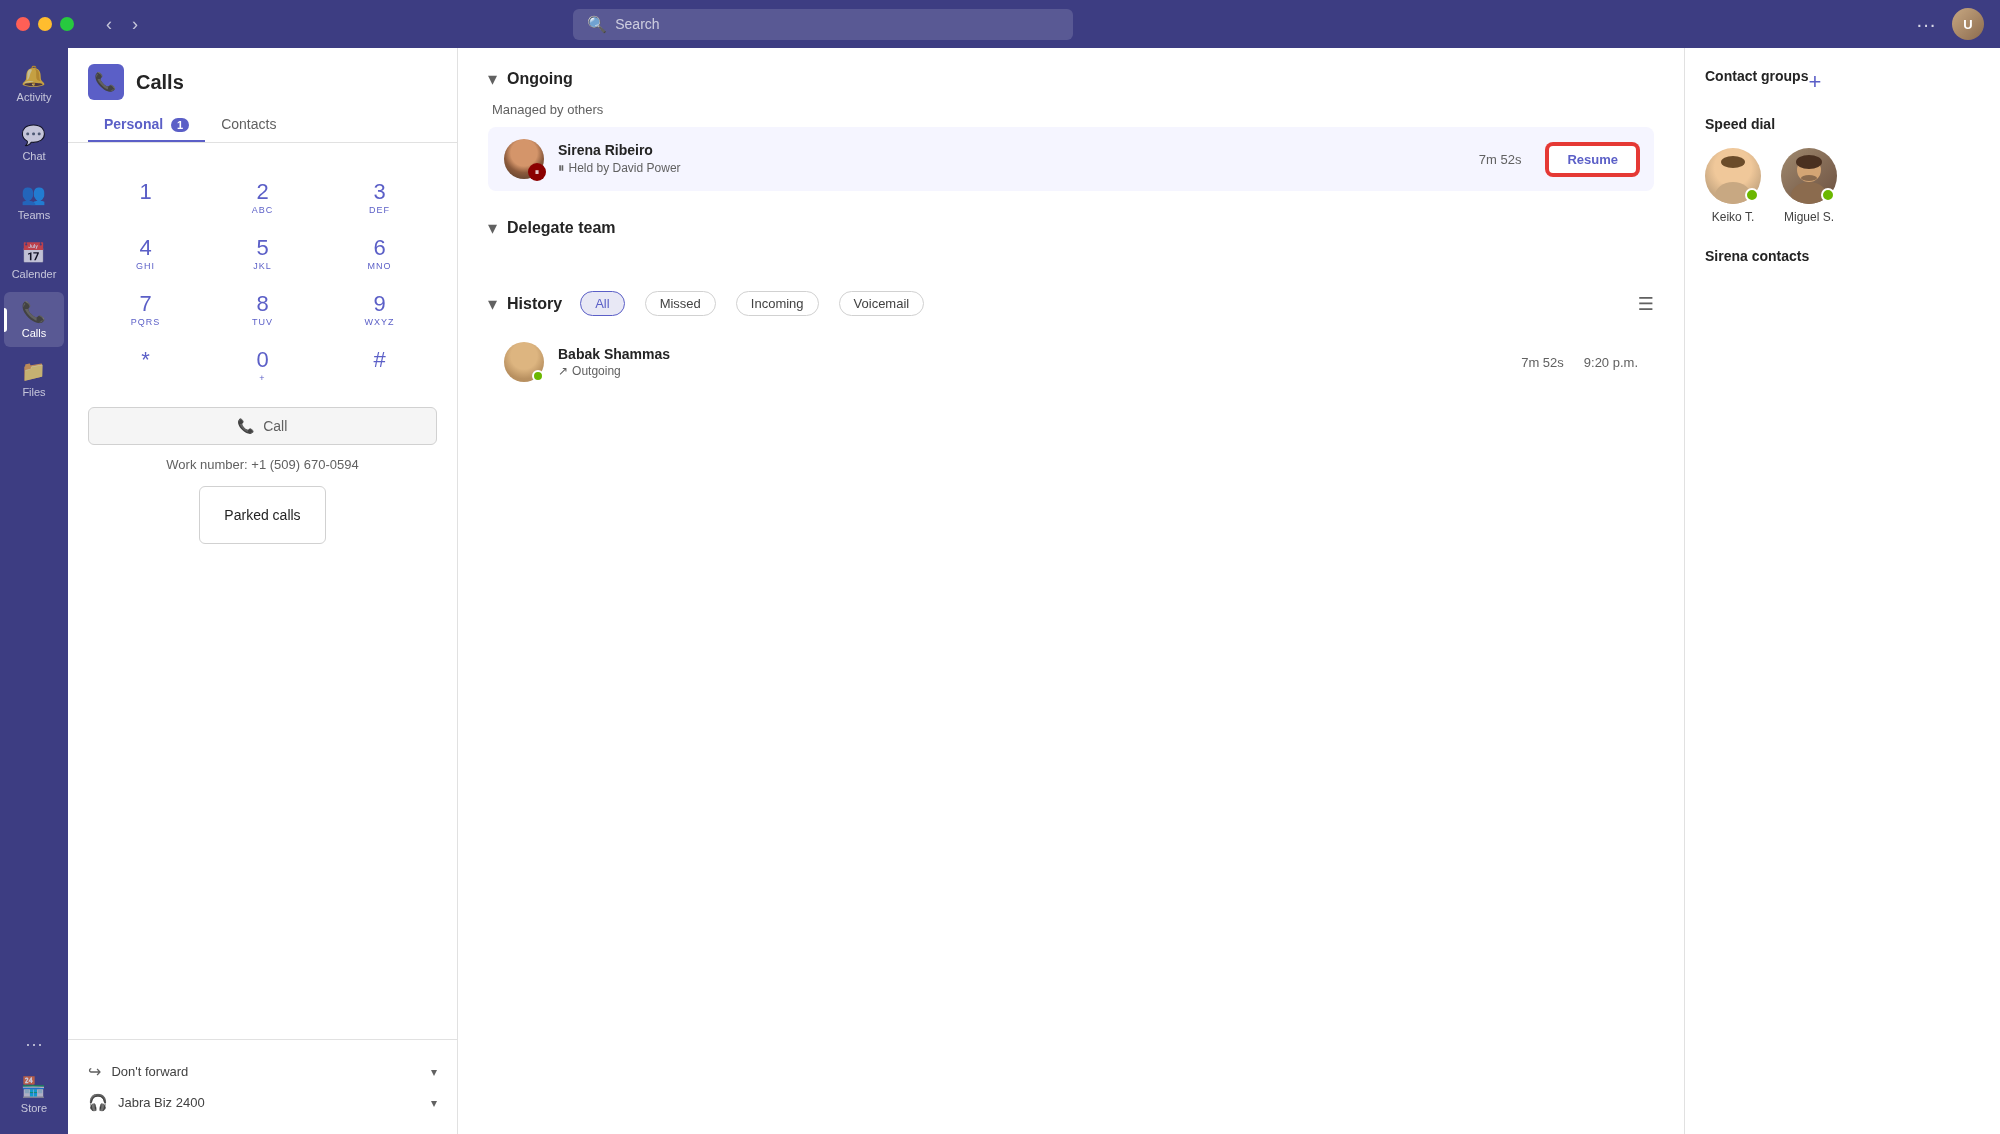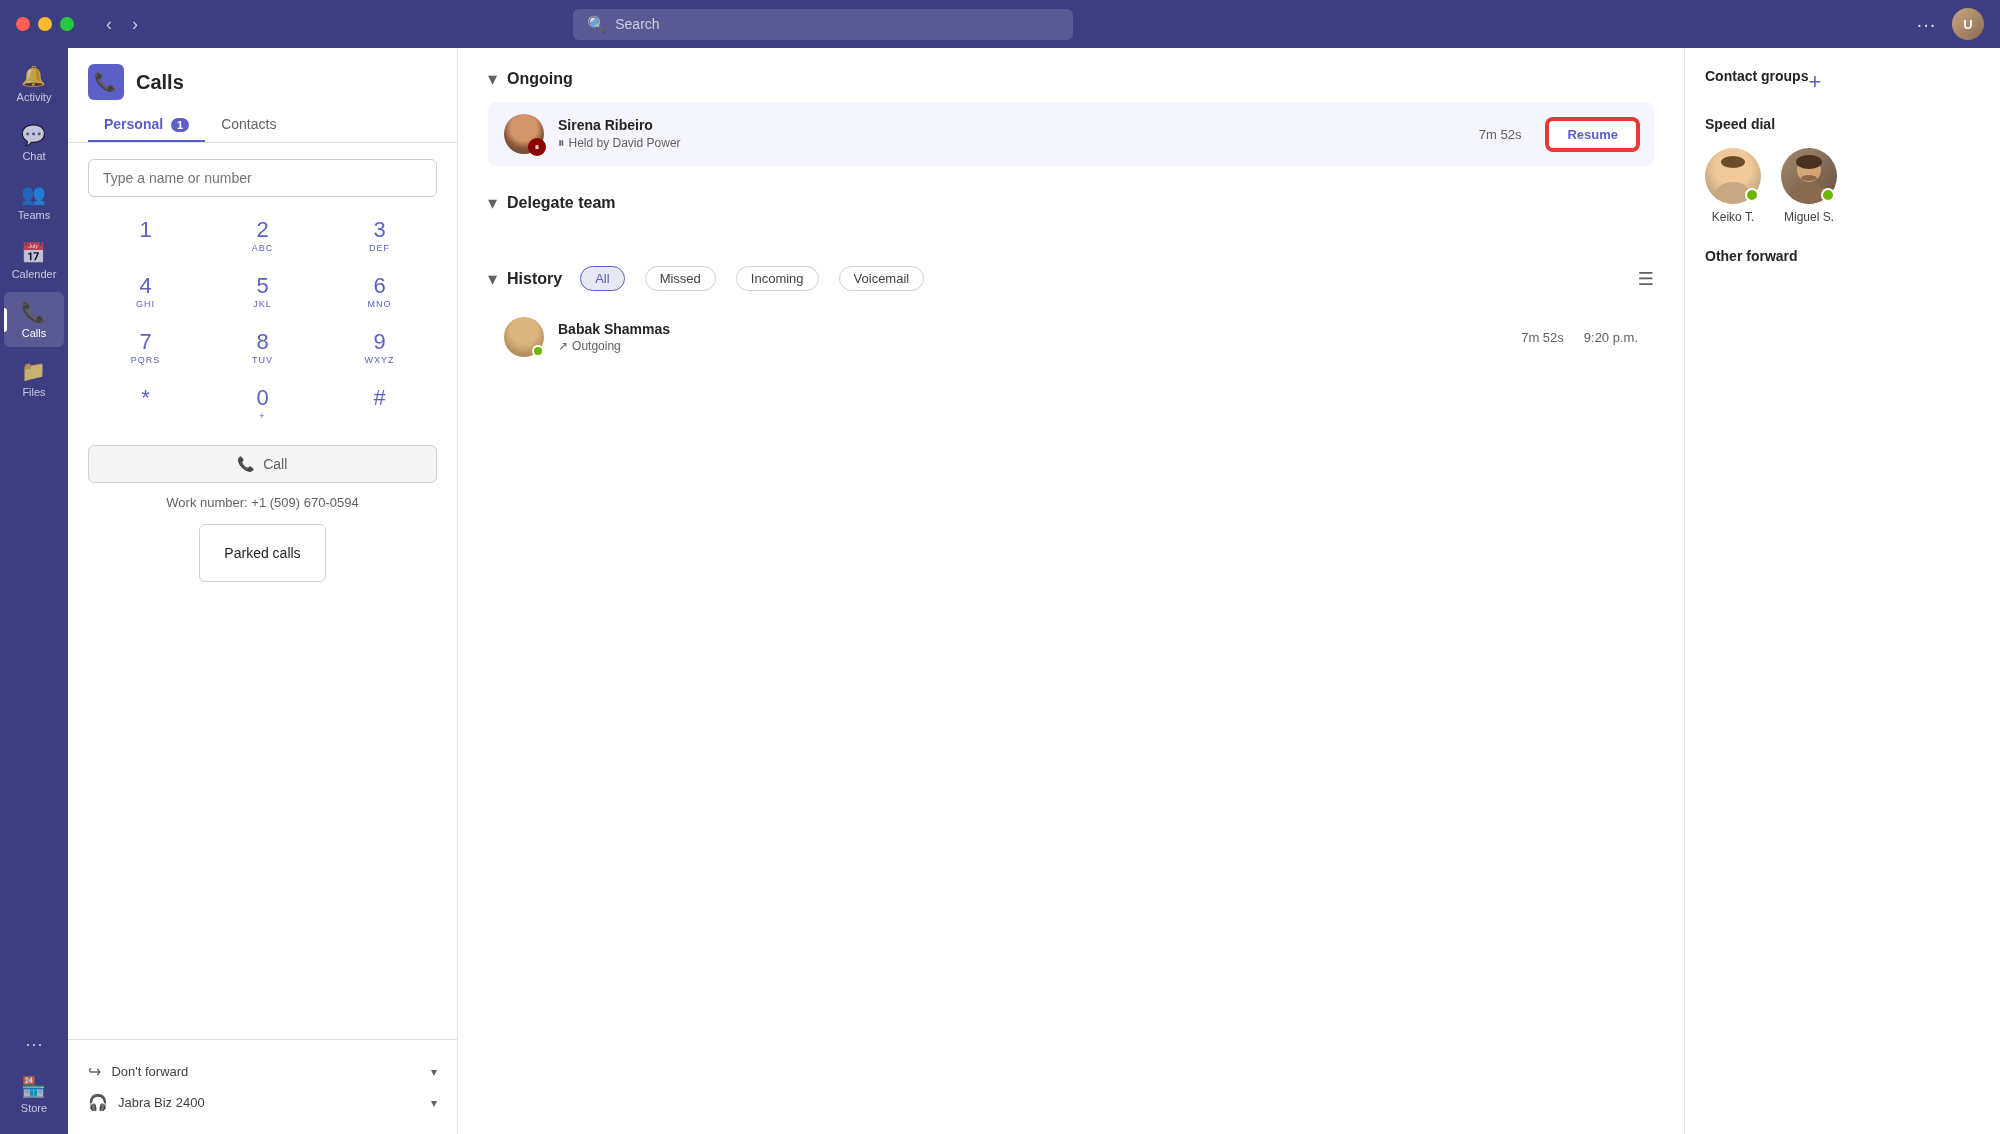--- a/index.html
+++ b/index.html
@@ -509,21 +509,20 @@
             <span>Personal</span>
             <span class="tab-badge">1</span>
           </div>
           <div class="calls-tab">
             <span>Contacts</span>
           </div>
         </div>
       </div>
 
       <div class="dialpad-area">
-        <input class="number-input" type="text" placeholder="Type a name or number" style="">
 
         <div class="dialpad">
           <div class="dialpad-key">
             <span class="key-num">1</span>
             <span class="key-letters"></span>
           </div>
           <div class="dialpad-key">
             <span class="key-num">2</span>
             <span class="key-letters">ABC</span>
           </div>
@@ -591,20 +590,21 @@
       </div>
     </div>
 
     <div class="main-panel">
 
       <div class="section">
         <div class="section-header">
           <span class="section-toggle">▾</span>
           <span class="section-title">Ongoing</span>
         </div>
+        <p class="subsection-label">Managed by others</p>
         <div class="call-item">
           <div class="caller-avatar">
             <div class="avatar-img avatar-sirena"></div>
             <div class="hold-indicator">⏸</div>
           </div>
           <div class="call-info">
             <div class="caller-name">Sirena Ribeiro</div>
             <div class="call-status">
               <span class="call-status-icon">⏸</span>
               <span>Held by David Power</span>
@@ -685,17 +685,17 @@
                 <ellipse cx="28" cy="14" rx="13" ry="7" fill="#4a3020"></ellipse>
                 <ellipse cx="28" cy="30" rx="8" ry="3" fill="#8b6b4e"></ellipse>
               </svg>
             </div>
             <div class="online-dot"></div>
           </div>
           <span class="speed-dial-name">Miguel S.</span>
         </div>
       </div>
 
-      <p class="other-contacts-title">Other forward</p>
+      <p class="other-contacts-title">Sirena contacts</p>
     </div>
 
   </div>
 </div>
 
 </body></html>

